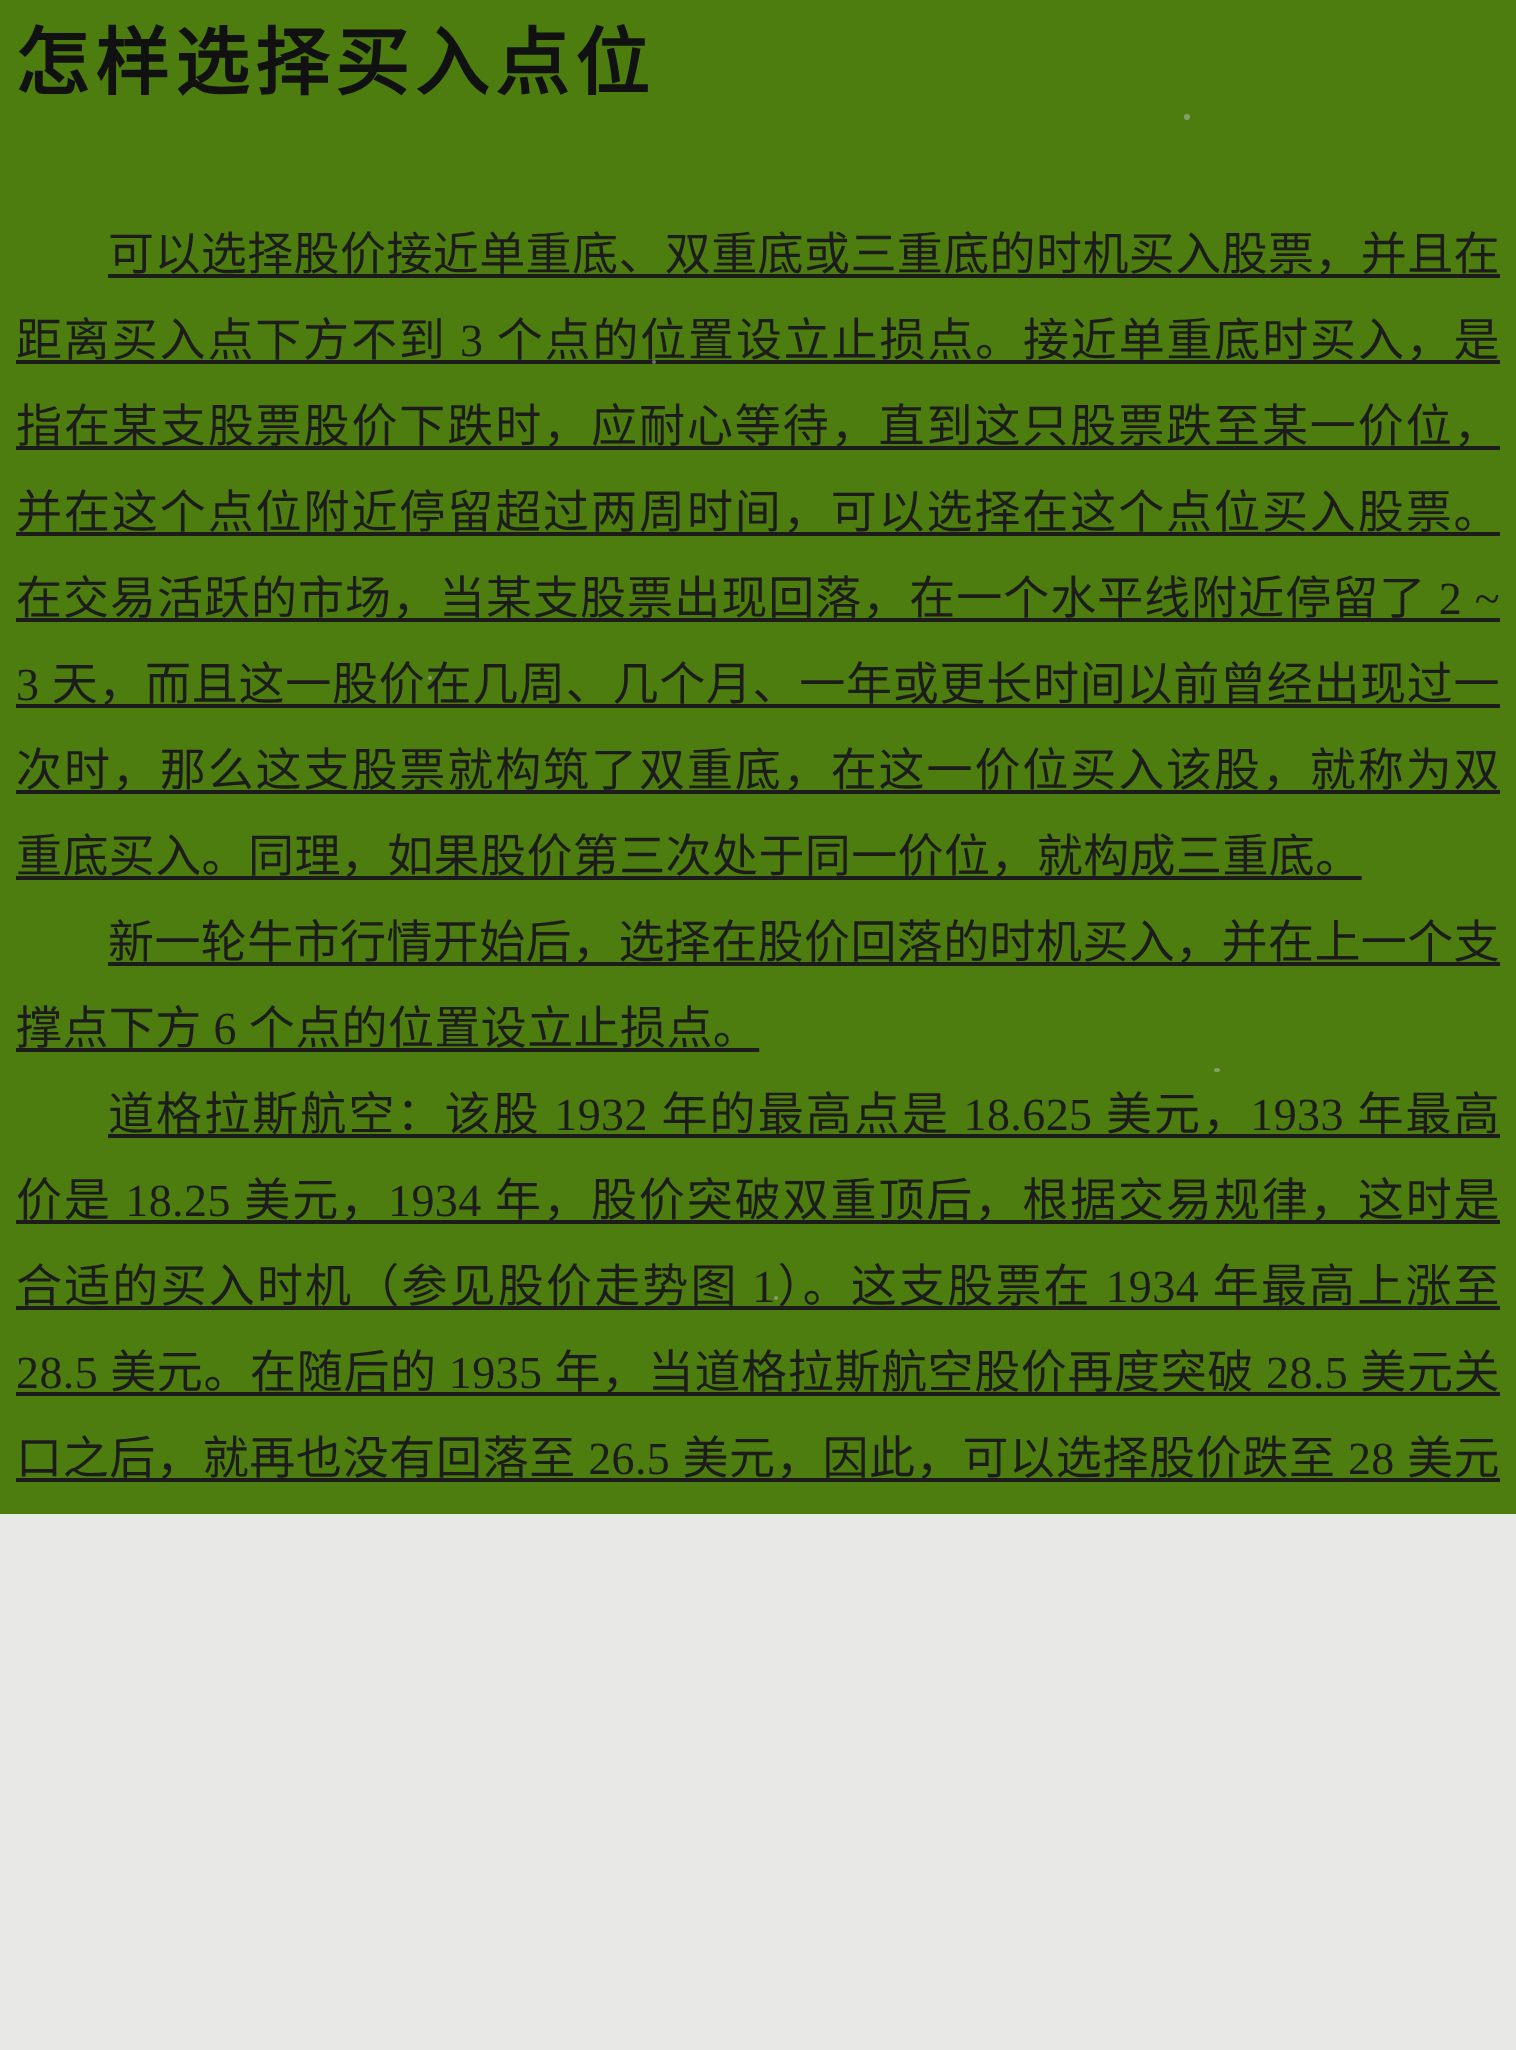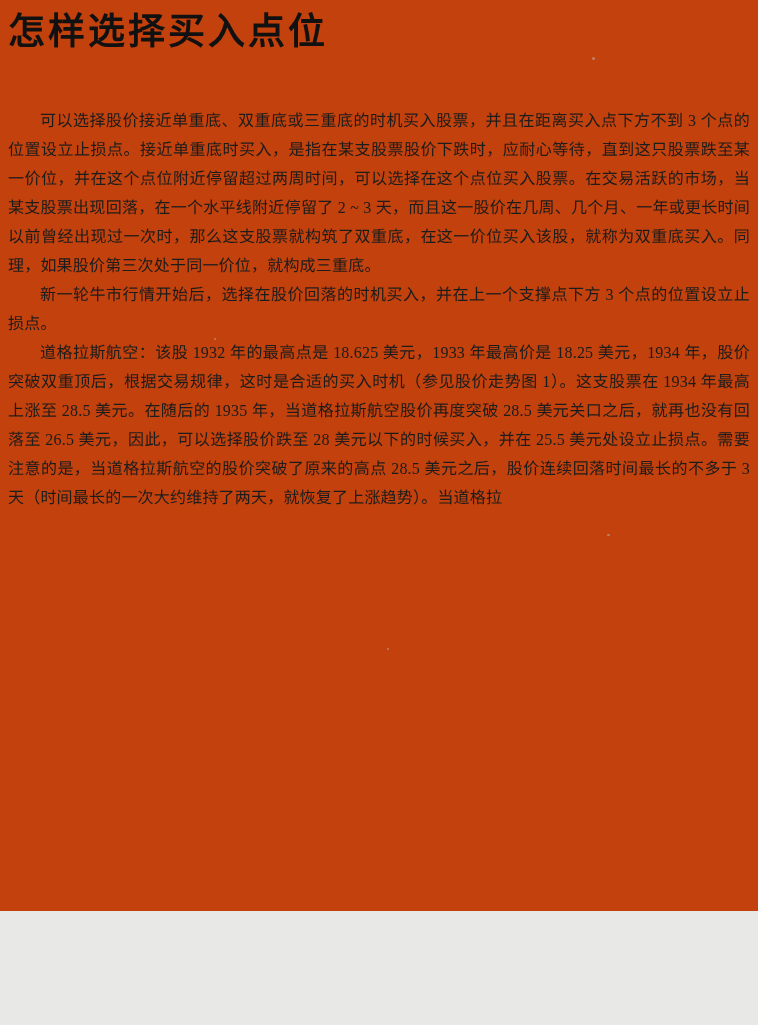--- a/index.html
+++ b/index.html
@@ -4,50 +4,51 @@
 <title>怎样选择买入点位</title>
 <style>
   html, body {
     margin: 0;
     padding: 0;
     background: #e8e8e6;
   }
   .page {
     position: relative;
     width: 758px;
-    height: 911px;
+    height: 757px;
     margin: 0 auto;
-    background: #c2410c;
+    background: #4d7c0f;
     color: #1c1c1c;
     overflow: hidden;
     box-sizing: border-box;
     padding: 10px 8px 0 8px;
     font-family: "Liberation Serif", "DejaVu Serif", serif;
   }
   h1.doc-title {
     margin: 0 0 52px 0;
     padding: 0;
     font-family: "Liberation Sans", "DejaVu Sans", sans-serif;
     font-weight: 700;
     font-size: 37px;
     line-height: 1.2;
     letter-spacing: 3px;
     color: #111111;
   }
   .body-text p {
     margin: 0;
     padding: 0;
-    font-size: 16px;
-    line-height: 29px;
+    font-size: 23px;
+    line-height: 43px;
     text-indent: 2em;
     text-align: justify;
     text-justify: inter-ideograph;
     text-align-last: left;
     letter-spacing: 0.2px;
     color: #1c1c1c;
+    text-decoration: underline;
   }
   
   .speck {
     position: absolute;
     border-radius: 50%;
     background: #b9b9b4;
     opacity: 0.55;
     pointer-events: none;
   }
   .speck.s1 { width: 3px; height: 3px; left: 592px; top: 57px; }
@@ -58,21 +59,21 @@
   .speck.s6 { width: 2px; height: 2px; left: 88px; top: 957px; }
 </style>
 </head>
 <body>
 
 <div class="page">
   <h1 class="doc-title">怎样选择买入点位</h1>
 
   <div class="body-text">
     <p>可以选择股价接近单重底、双重底或三重底的时机买入股票，并且在距离买入点下方不到 3 个点的位置设立止损点。接近单重底时买入，是指在某支股票股价下跌时，应耐心等待，直到这只股票跌至某一价位，并在这个点位附近停留超过两周时间，可以选择在这个点位买入股票。在交易活跃的市场，当某支股票出现回落，在一个水平线附近停留了 2 ~ 3 天，而且这一股价在几周、几个月、一年或更长时间以前曾经出现过一次时，那么这支股票就构筑了双重底，在这一价位买入该股，就称为双重底买入。同理，如果股价第三次处于同一价位，就构成三重底。</p>
-    <p>新一轮牛市行情开始后，选择在股价回落的时机买入，并在上一个支撑点下方 3 个点的位置设立止损点。</p>
+    <p>新一轮牛市行情开始后，选择在股价回落的时机买入，并在上一个支撑点下方 6 个点的位置设立止损点。</p>
     <p>道格拉斯航空：该股 1932 年的最高点是 18.625 美元，1933 年最高价是 18.25 美元，1934 年，股价突破双重顶后，根据交易规律，这时是合适的买入时机（参见股价走势图 1）。这支股票在 1934 年最高上涨至 28.5 美元。在随后的 1935 年，当道格拉斯航空股价再度突破 28.5 美元关口之后，就再也没有回落至 26.5 美元，因此，可以选择股价跌至 28 美元以下的时候买入，并在 25.5 美元处设立止损点。需要注意的是，当道格拉斯航空的股价突破了原来的高点 28.5 美元之后，股价连续回落时间最长的不多于 3 天（时间最长的一次大约维持了两天，就恢复了上涨趋势）。当道格拉</p>
   </div>
 
   <span class="speck s1"></span>
   <span class="speck s2"></span>
   <span class="speck s3"></span>
   <span class="speck s4"></span>
   <span class="speck s5"></span>
   <span class="speck s6"></span>
 </div>

